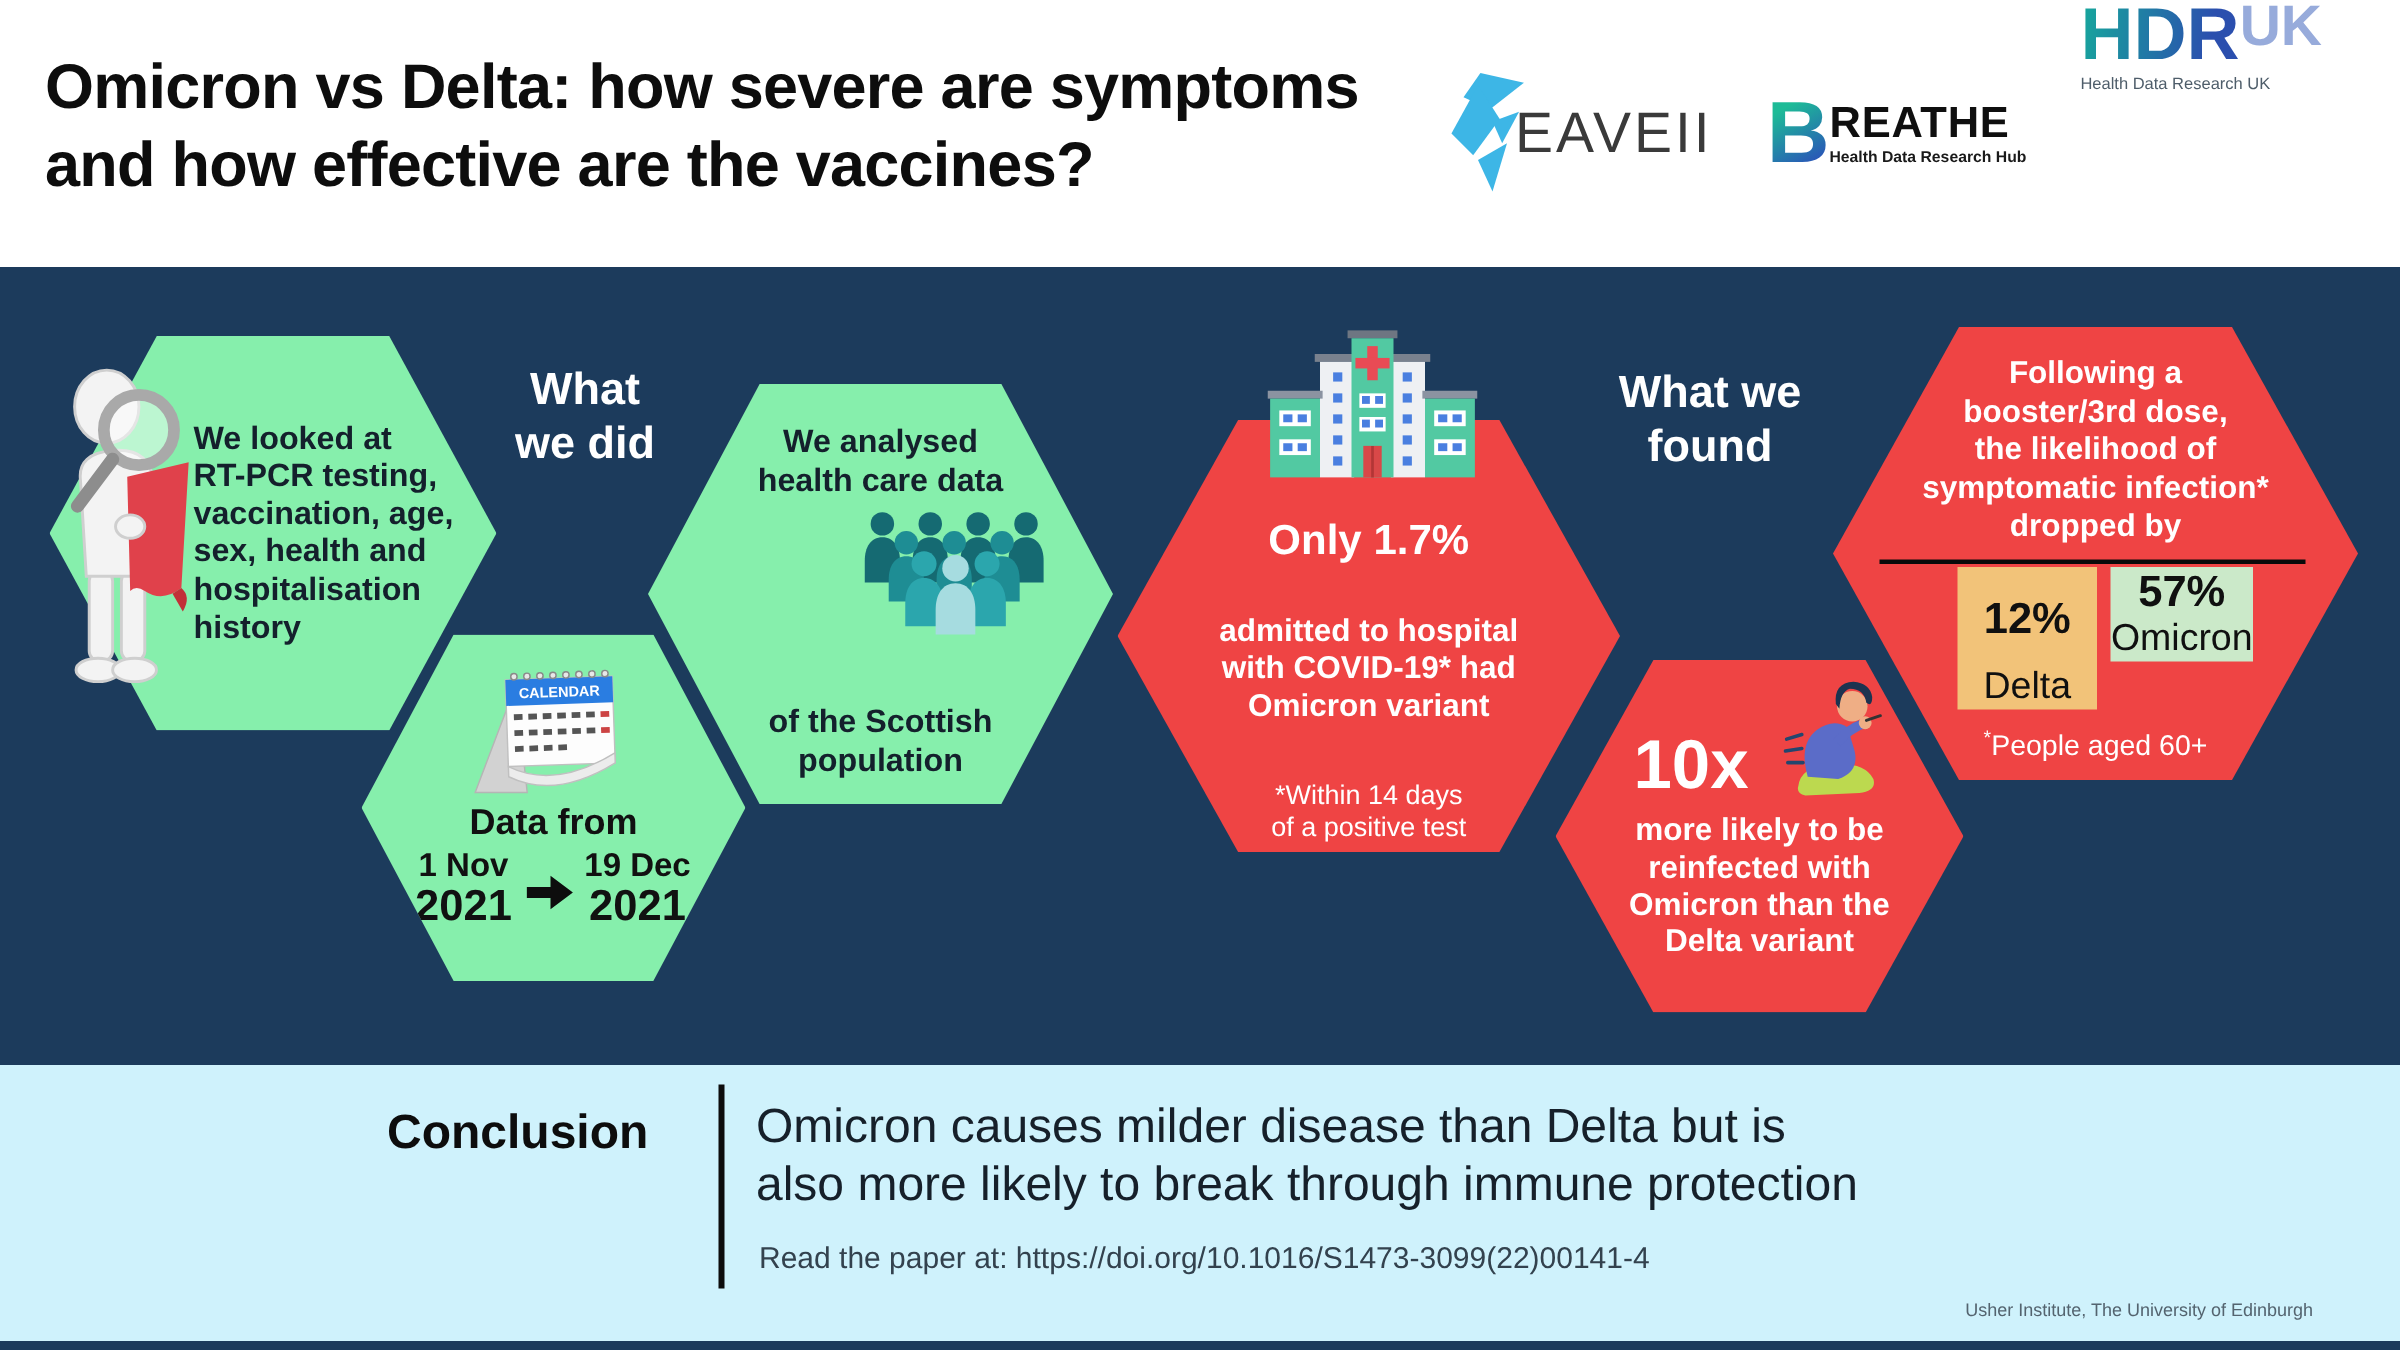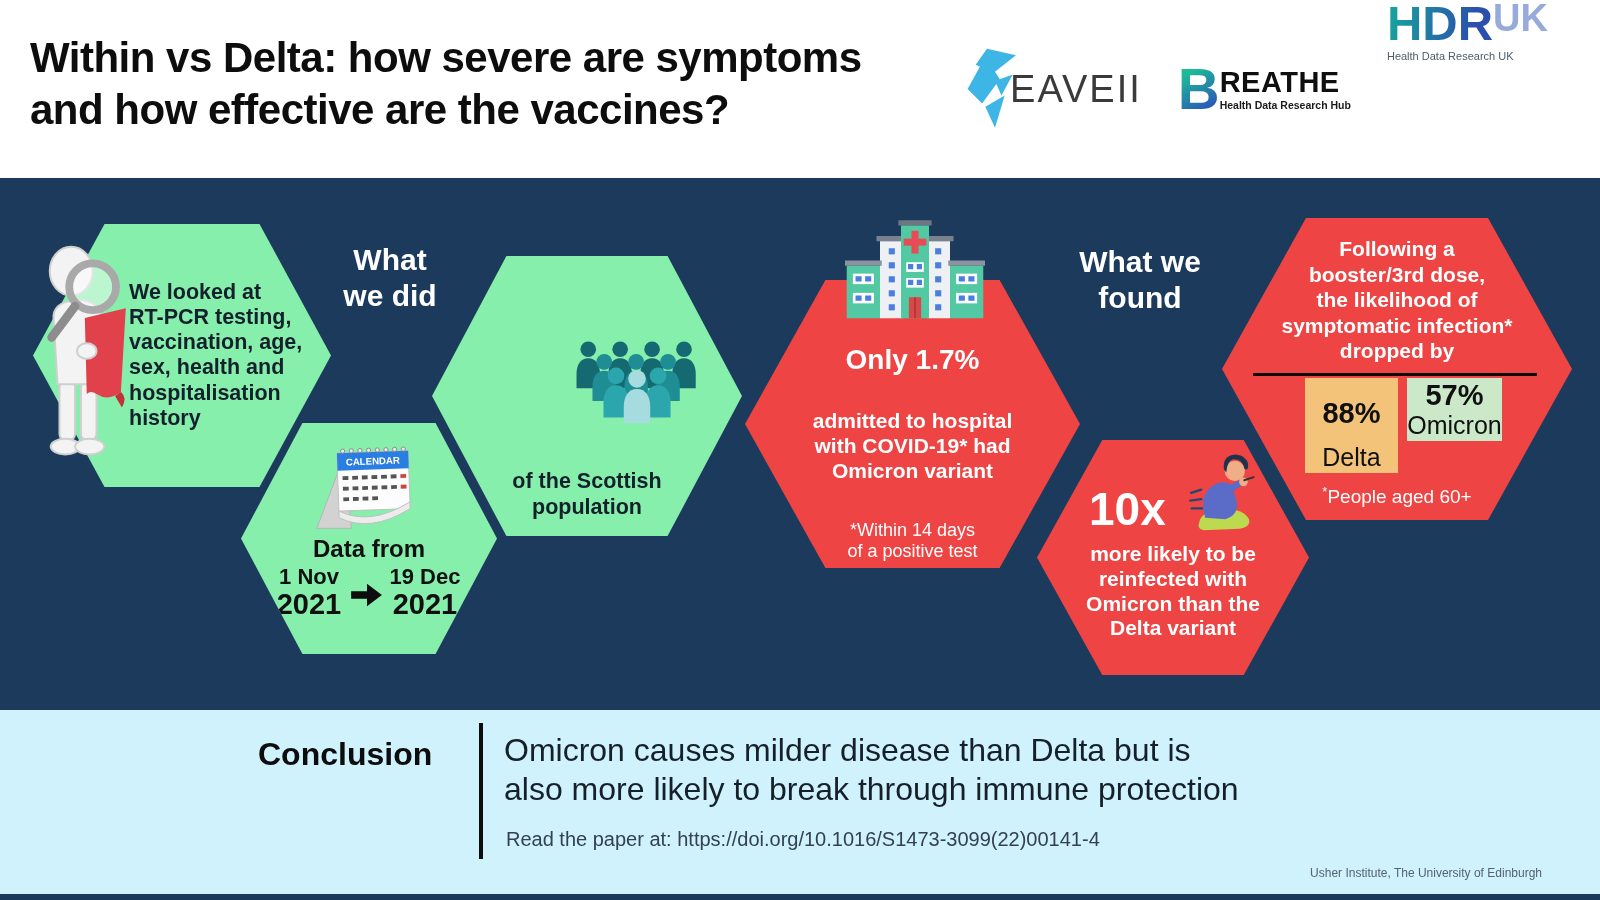--- a/index.html
+++ b/index.html
@@ -104,21 +104,21 @@
   .conc-link{position:absolute;left:506px;top:118px;font-size:20px;color:#33424e;text-decoration:none;}
   .credit{position:absolute;right:58px;top:156px;font-size:12px;color:#54646f;}
   .bottom-strip{position:absolute;left:0;top:894px;width:1600px;height:6px;background:#1c3b5c;}
 </style>
 </head>
 <body>
 
 <div class="stage">
 
   <div class="header">
-    <div class="title prel">Within vs Delta: how severe are symptoms
+    <div class="title prel">Omicron vs Delta: how severe are symptoms
 and how effective are the vaccines?</div>
     <div class="logos">
       <div class="eave">
         <svg viewBox="0 0 72 100" width="58" height="92">
           <g fill="#3db6e6">
             <polygon points="26,0 62,8 34,30 12,20"></polygon>
             <polygon points="2,50 24,10 42,38 20,68"></polygon>
             <polygon points="36,40 58,32 44,58"></polygon>
             <polygon points="24,72 48,58 36,98"></polygon>
           </g>
@@ -222,20 +222,22 @@
       <svg class="arrow-svg" viewBox="0 0 34 30">
         <polygon points="0,11 17,11 17,3 33,15 17,27 17,19 0,19" fill="#0d0d0d"></polygon>
       </svg>
       <div class="date-to">
         <div class="date-top">19 Dec</div>
         <div class="date-year">2021</div>
       </div>
     </div>
 
     <div class="hex hex-light hx3">
+      <div class="hx3-title prel">We analysed
+health care data</div>
       <svg class="people-svg" viewBox="0 0 150 118">
         <defs>
           <g id="pp">
             <circle cx="12" cy="7" r="7"></circle>
             <path d="M12 15 C5 15 1.5 21 1.5 29 L1.5 42 L22.5 42 L22.5 29 C22.5 21 19 15 12 15 Z"></path>
           </g>
         </defs>
         <g fill="#156a72">
           <use href="#pp" transform="translate(1,0) scale(1.33)"></use>
           <use href="#pp" transform="translate(39,0) scale(1.33)"></use>
@@ -342,21 +344,21 @@
     </div>
 
     <div class="hex hex-teal hxb">
       <div class="hxb-desc prel">Following a
 booster/3rd dose,
 the likelihood of
 symptomatic infection*
 dropped by</div>
       <div class="hxb-line"></div>
       <div class="box-delta">
-        <span class="box-val">88%</span>
+        <span class="box-val">12%</span>
         <span class="box-label">Delta</span>
       </div>
       <div class="box-omicron">
         <span class="box-val">57%</span>
         <span class="box-label">Omicron</span>
       </div>
       <div class="hxb-note">
         <sup>*</sup><span>People aged 60+</span>
       </div>
     </div>

